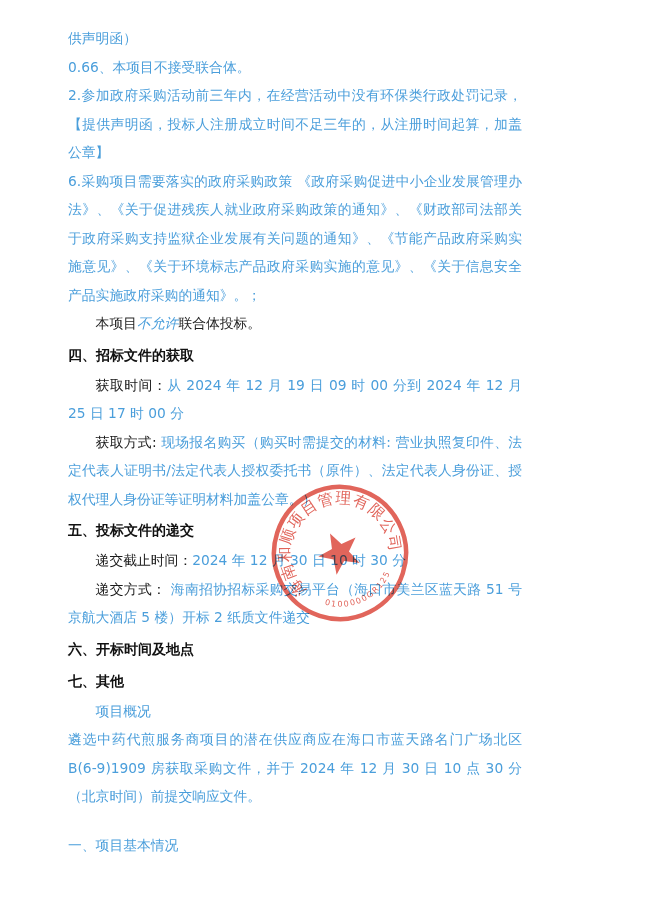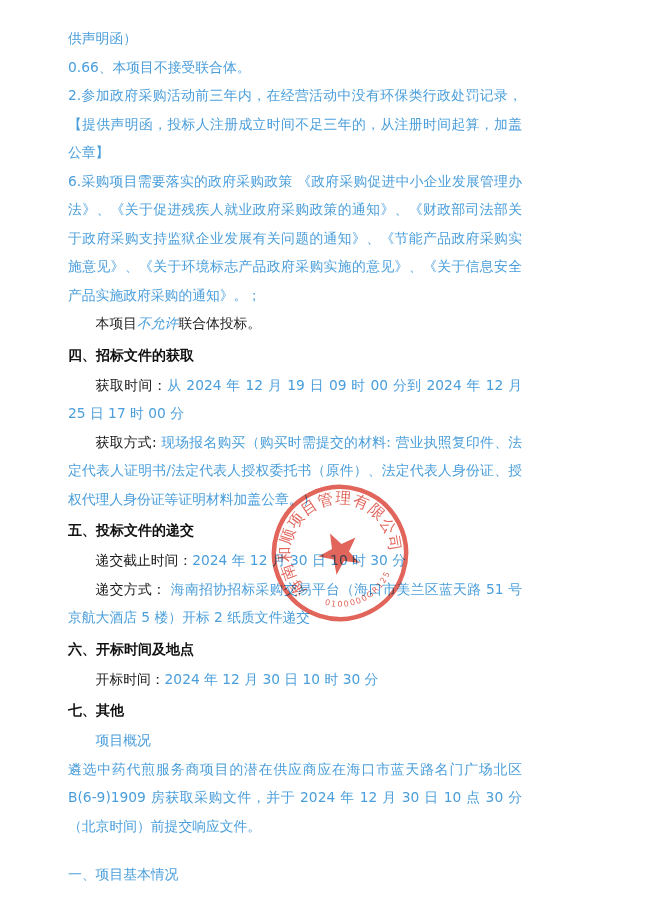--- a/index.html
+++ b/index.html
@@ -48,21 +48,20 @@
 
   <h2>四、招标文件的获取</h2>
   <p class="indent item"><b>获取时间：</b><span class="blue">从 2024 年 12 月 19 日 09 时 00 分到 2024 年 12 月 25 日 17 时 00 分</span></p>
   <p class="indent item"><b>获取方式:</b> <span class="blue">现场报名购买（购买时需提交的材料: 营业执照复印件、法定代表人证明书/法定代表人授权委托书（原件）、法定代表人身份证、授权代理人身份证等证明材料加盖公章。）</span></p>
 
   <h2>五、投标文件的递交</h2>
   <p class="indent item"><b>递交截止时间：</b><span class="blue">2024 年 12 月 30 日 10 时 30 分</span></p>
   <p class="indent item"><b>递交方式：</b> <span class="blue">海南招协招标采购交易平台（海口市美兰区蓝天路 51 号京航大酒店 5 楼）开标 2 纸质文件递交</span></p>
 
   <h2>六、开标时间及地点</h2>
-  <p class="indent item"><b>开标时间：</b><span class="blue">2024 年 12 月 30 日 10 时 30 分</span></p>
 
   <h2>七、其他</h2>
   <p class="indent blue">项目概况</p>
   <p class="blue">遴选中药代煎服务商项目的潜在供应商应在海口市蓝天路名门广场北区 B(6-9)1909 房获取采购文件，并于 2024 年 12 月 30 日 10 点 30 分（北京时间）前提交响应文件。</p>
 
   <div class="spacer"></div>
 
   <p class="blue">一、项目基本情况</p>
 
   <svg class="seal" viewBox="-95 -95 190 190" xmlns="http://www.w3.org/2000/svg">

